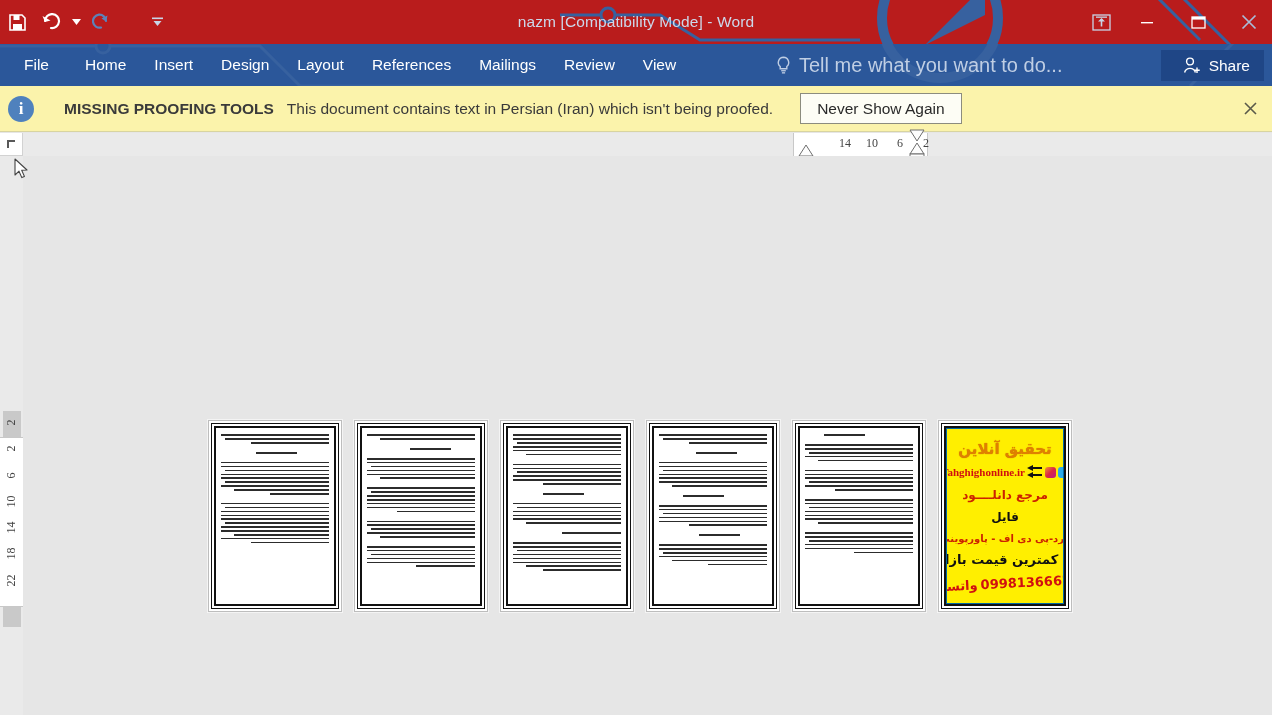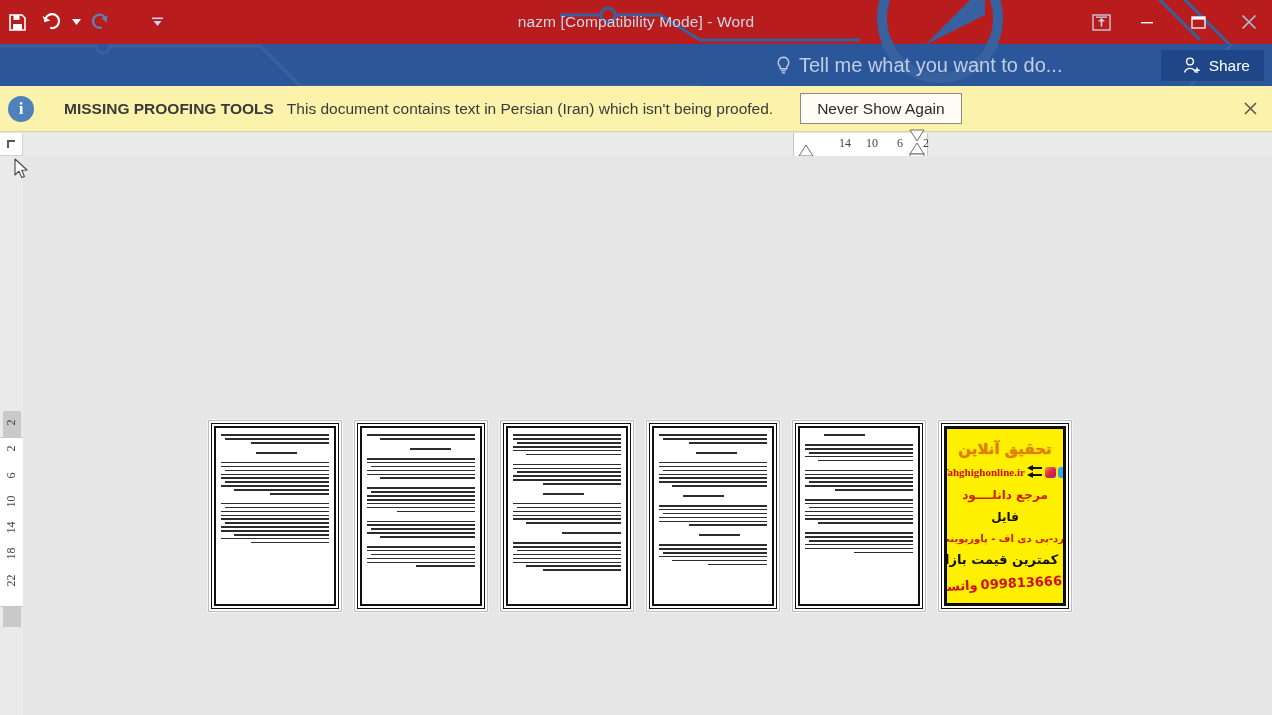--- a/index.html
+++ b/index.html
@@ -198,21 +198,21 @@
   }
   .tline.s1 { width: 100%; }
   .tline.s2 { width: 96%; }
   .tline.s3 { width: 88%; }
   .tline.s4 { width: 72%; }
   .tline.s5 { width: 55%; }
   .tline.s6 { width: 38%; }
   .tgap { height: 6px; }
 
   
-  .adpage .page-inner { padding: 1px; background:#000000; }
+  .adpage .page-inner { padding: 1px; background:#0369a1; }
   .ad {
     width: 100%; height: 100%;
     background: #ffef00;
     display: flex; flex-direction: column;
     align-items: center; justify-content: space-evenly;
     padding: 4px 2px;
     overflow: hidden;
     direction: rtl;
   }
   .ad-l1 {
@@ -330,20 +330,31 @@
       <path d="M-20 2 H95"></path>
       <circle cx="103" cy="2" r="7"></circle>
       <path d="M111 2 H260 L300 42 H700"></path>
       <path d="M1190 42 L1240 -8"></path>
     </g>
     <g stroke="#37619f" stroke-width="10" fill="none">
       <circle cx="940" cy="-24" r="58"></circle>
     </g>
   </svg>
 
+  <div class="tabs">
+    <div class="tab">File</div>
+    <div class="tab">Home</div>
+    <div class="tab">Insert</div>
+    <div class="tab">Design</div>
+    <div class="tab">Layout</div>
+    <div class="tab">References</div>
+    <div class="tab">Mailings</div>
+    <div class="tab">Review</div>
+    <div class="tab">View</div>
+  </div>
 
   <div class="tellme">
     <svg width="15" height="19" viewBox="0 0 15 19">
       <path d="M7.5 1.3 A5.2 5.2 0 0 0 4.2 10.5 L4.2 12.8 L10.8 12.8 L10.8 10.5 A5.2 5.2 0 0 0 7.5 1.3 Z" fill="none" stroke="#bfcee4" stroke-width="1.4"></path>
       <rect x="5.2" y="14.1" width="4.6" height="1.3" fill="#bfcee4"></rect>
       <rect x="5.9" y="16.2" width="3.2" height="1.3" fill="#bfcee4"></rect>
     </svg>
     <span>Tell me what you want to do...</span>
   </div>
 

